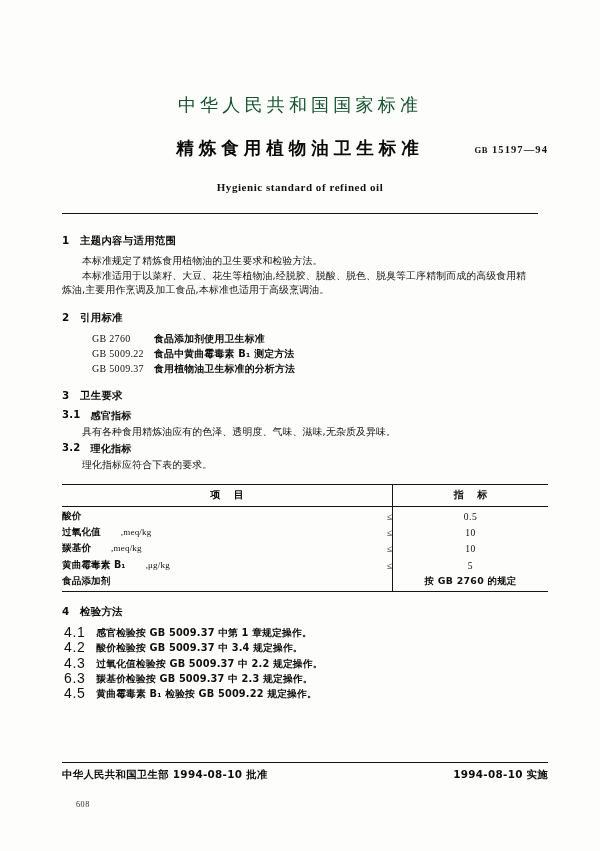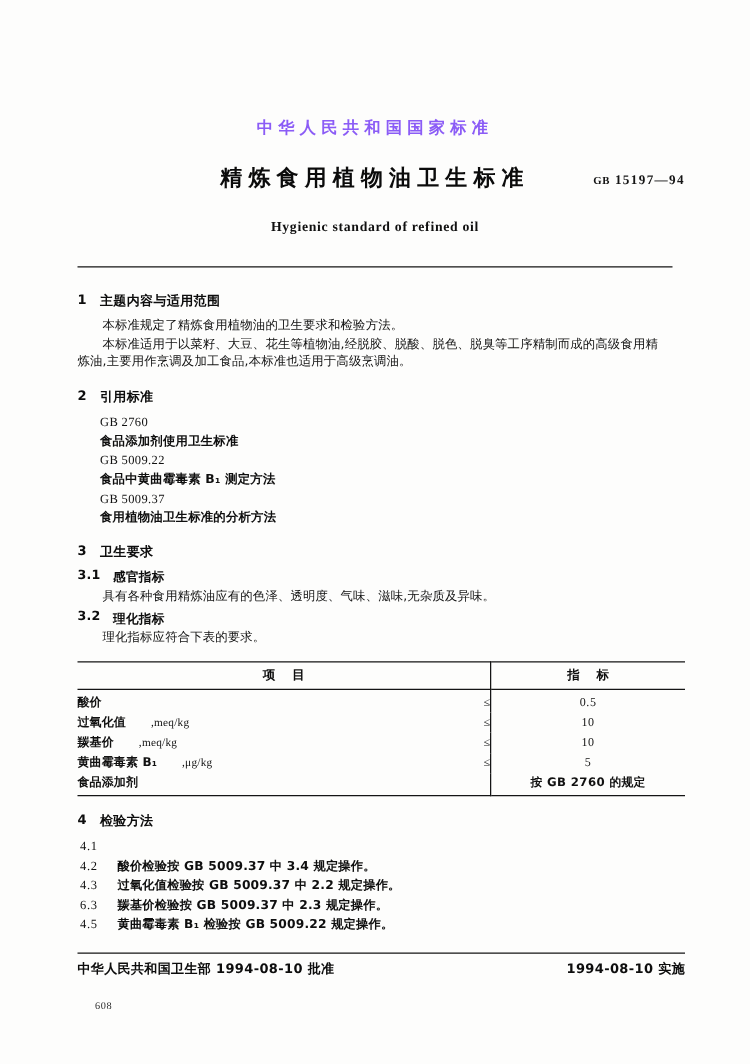--- a/index.html
+++ b/index.html
@@ -24,24 +24,24 @@
     background: #fdfdfc;
   }
 
   
   .masthead {
     padding-top: 96px;
     text-align: center;
   }
   .nat-std {
     font-family: "DejaVu Sans", "Liberation Sans", sans-serif;
-    font-size: 13px;
-    font-weight: bold;
+    font-size: 18px;
+    font-weight: normal;
     letter-spacing: 4.2px;
-    color: #8b5cf6;
+    color: #14532d;
     line-height: 1;
   }
   .title-row {
     position: relative;
     margin-top: 26px;
     height: 26px;
   }
   .doc-title {
     font-family: "DejaVu Sans", "Liberation Sans", sans-serif;
     font-size: 17.5px;
@@ -125,24 +125,23 @@
     text-align: justify;
   }
   .para.cont { text-indent: 0; }
 
   .sec-gap { height: 13px; }
 
   
   .ref-list { margin: 0; padding: 0; list-style: none; }
   .ref-item {
     display: flex;
-    margin-left: 18px;
+    margin-left: 30px;
     line-height: 15.2px;
     align-items: baseline;
-    flex-direction: column;
   }
   .ref-code {
     font-family: "Liberation Serif", "DejaVu Serif", serif;
     font-size: 10px;
     letter-spacing: .3px;
     min-width: 62px;
     color: #111;
   }
   .ref-name {
     font-family: "DejaVu Sans", "Liberation Sans", sans-serif;
@@ -231,22 +230,22 @@
 
   
   .method-list { margin: 0; padding: 0; list-style: none; }
   .method-item {
     display: flex;
     gap: 11px;
     line-height: 15.4px;
     margin-left: 2px;
   }
   .method-num {
-    font-family: Liberation Serif, serif;
-    font-size: 10px;
+    font-family: Liberation Sans, sans-serif;
+    font-size: 14px;
     letter-spacing: .6px;
     min-width: 19px;
     color: #111;
   }
   .method-text {
     font-family: "DejaVu Sans", "Liberation Sans", sans-serif;
     font-weight: bold;
     font-size: 9.8px;
     letter-spacing: .15px;
     color: #0f0f0f;
@@ -399,20 +398,21 @@
 
     <div class="sec-gap"></div>
 
     <div class="h2">
       <span class="num">4</span>
       <span>检验方法</span>
     </div>
     <ul class="method-list">
       <li class="method-item">
         <span class="method-num">4.1</span>
+        <span class="method-text">感官检验按 GB 5009.37 中第 1 章规定操作。</span>
       </li>
       <li class="method-item">
         <span class="method-num">4.2</span>
         <span class="method-text">酸价检验按 GB 5009.37 中 3.4 规定操作。</span>
       </li>
       <li class="method-item">
         <span class="method-num">4.3</span>
         <span class="method-text">过氧化值检验按 GB 5009.37 中 2.2 规定操作。</span>
       </li>
       <li class="method-item">

